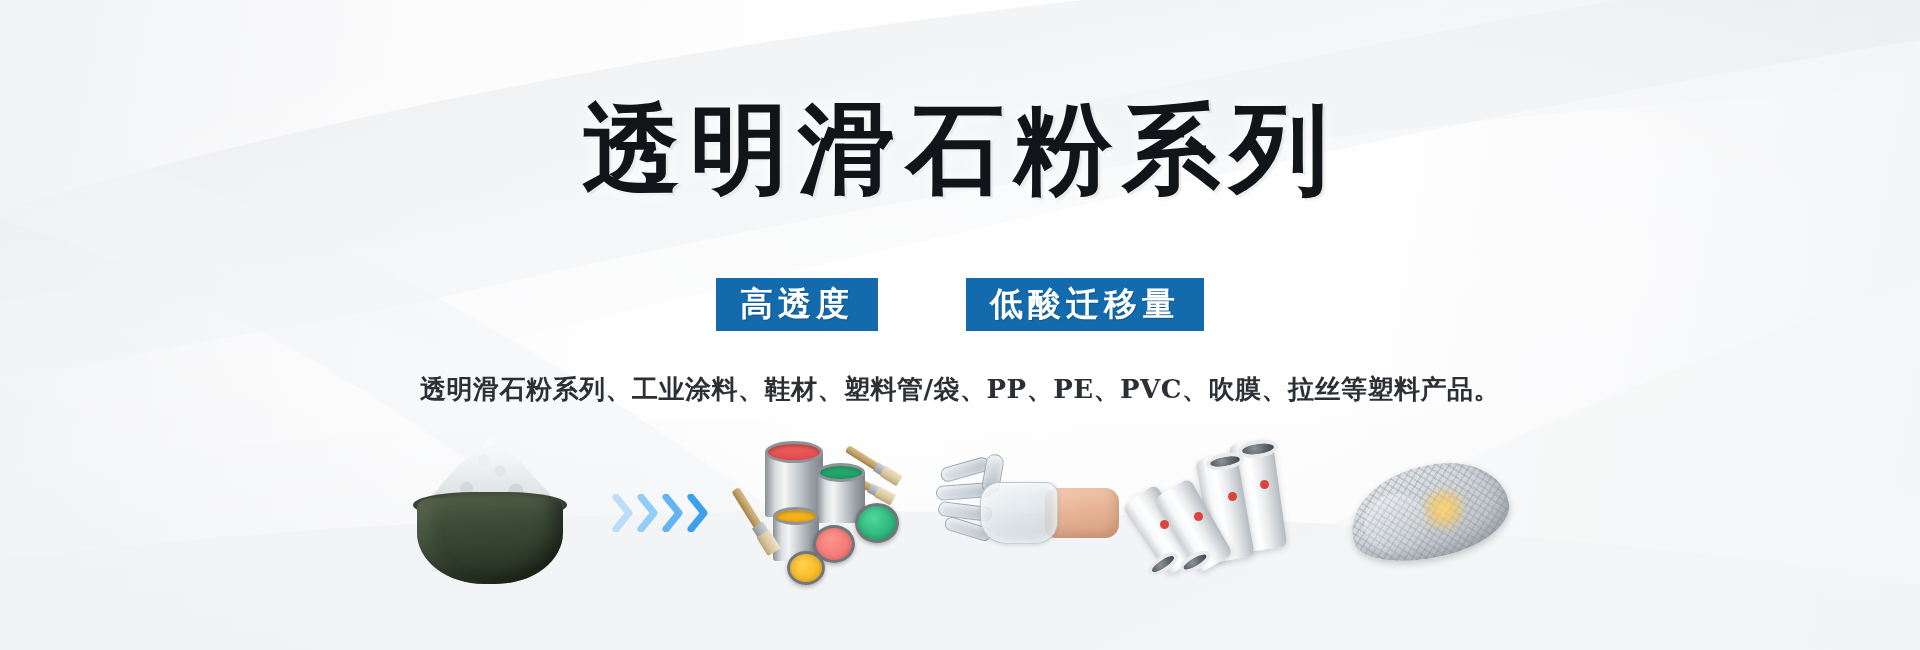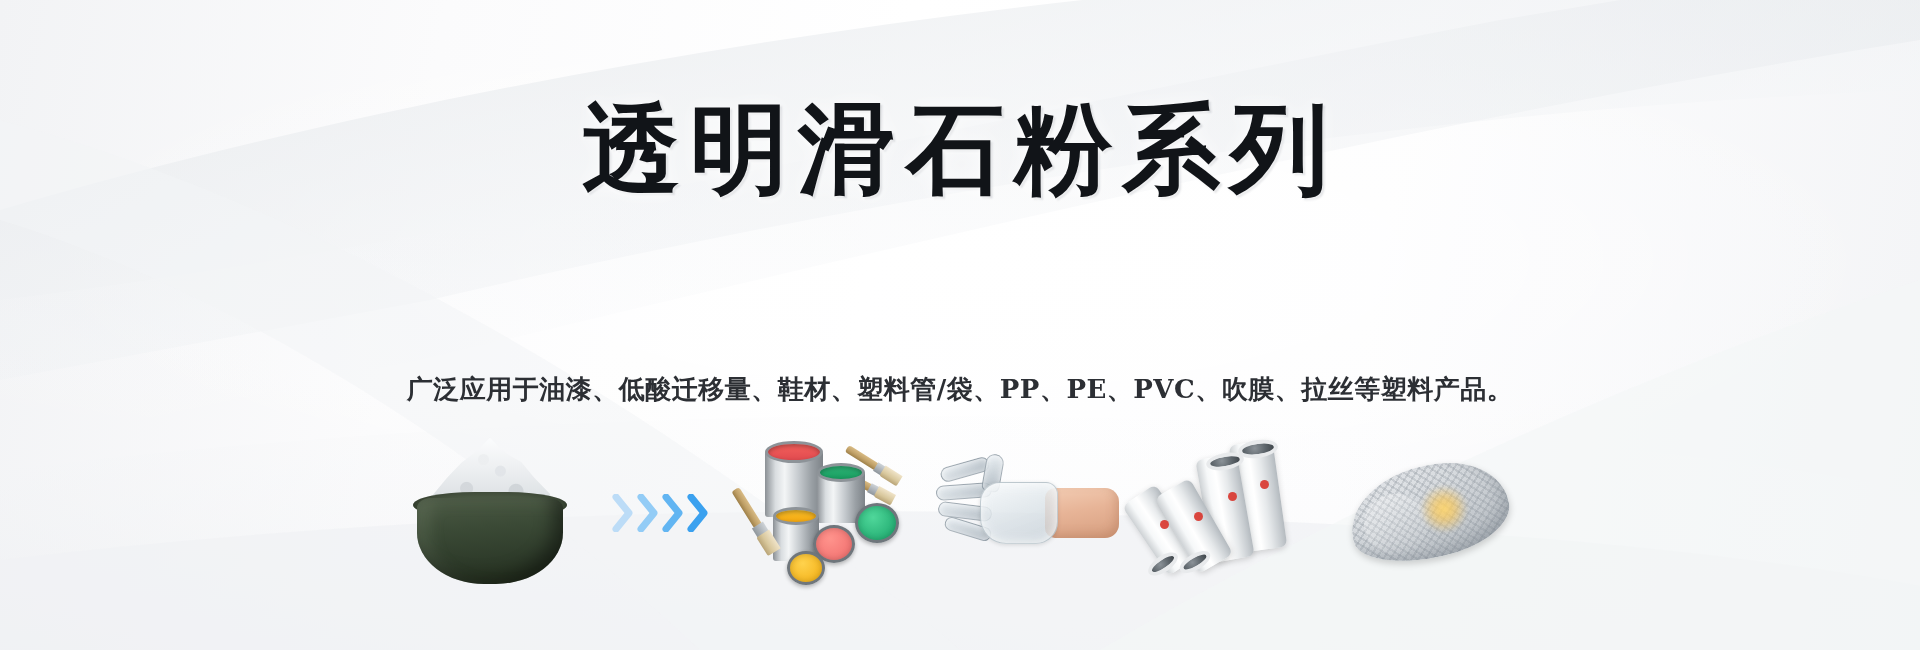--- a/index.html
+++ b/index.html
@@ -333,23 +333,25 @@
       <path d="M1100,650 C1320,520 1620,380 1920,280 L1920,650 Z" fill="#f4f6f7" opacity="0.6"></path>
       <path d="M0,120 C260,190 520,330 760,500 C840,556 910,606 960,650 L700,650 C520,480 260,300 0,220 Z" fill="#f3f4f6" opacity="0.55"></path>
     </svg>
   </div>
 
   <div class="title-wrap">
     <h1 class="main-title">透明滑石粉系列</h1>
   </div>
 
   <div class="badge-row">
+    <span class="badge">高透度</span>
+    <span class="badge">低酸迁移量</span>
   </div>
 
-  <div class="subtitle">广泛应用于油漆、低酸迁移量、鞋材、塑料管/袋、PP、PE、PVC、吹膜、拉丝等塑料产品。</div>
+  <div class="subtitle">透明滑石粉系列、工业涂料、鞋材、塑料管/袋、PP、PE、PVC、吹膜、拉丝等塑料产品。</div>
 
   <div class="product-strip">
 
     <div class="product-slot">
       <div class="bowl-art">
         <div class="powder"></div>
         <div class="bowl-rim"></div>
         <div class="bowl-body"></div>
       </div>
     </div>

